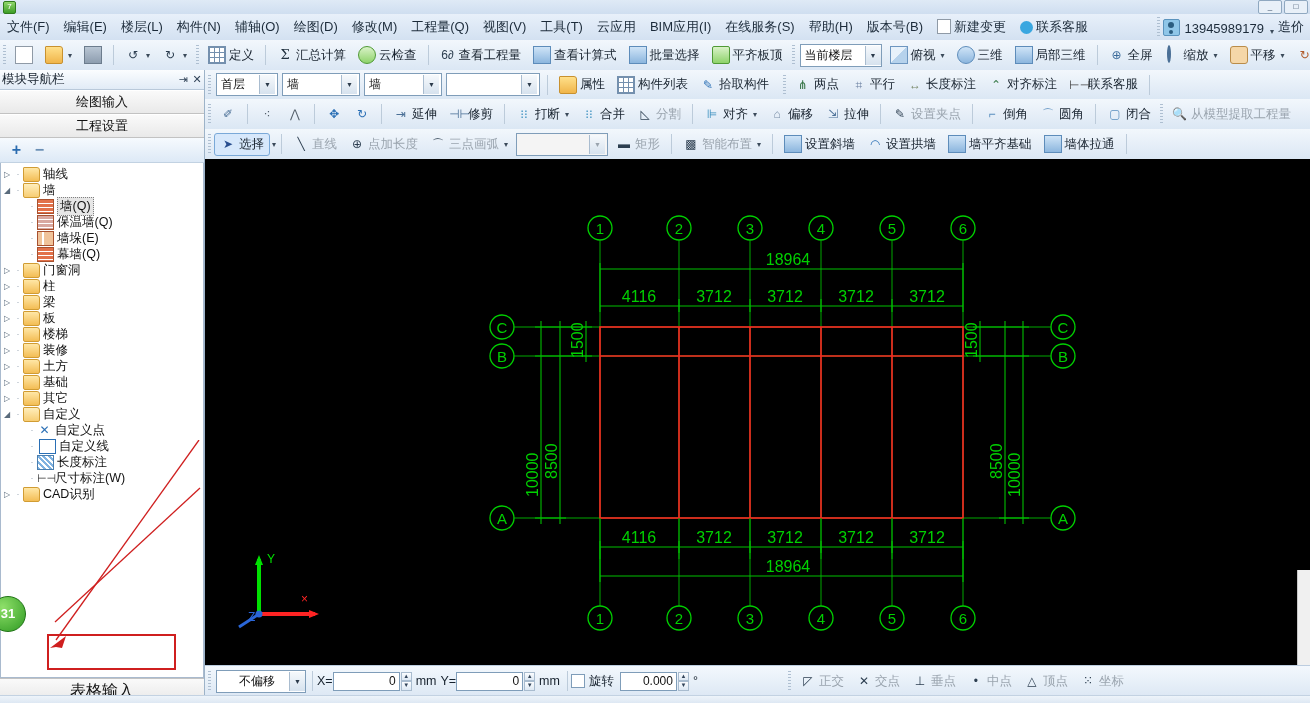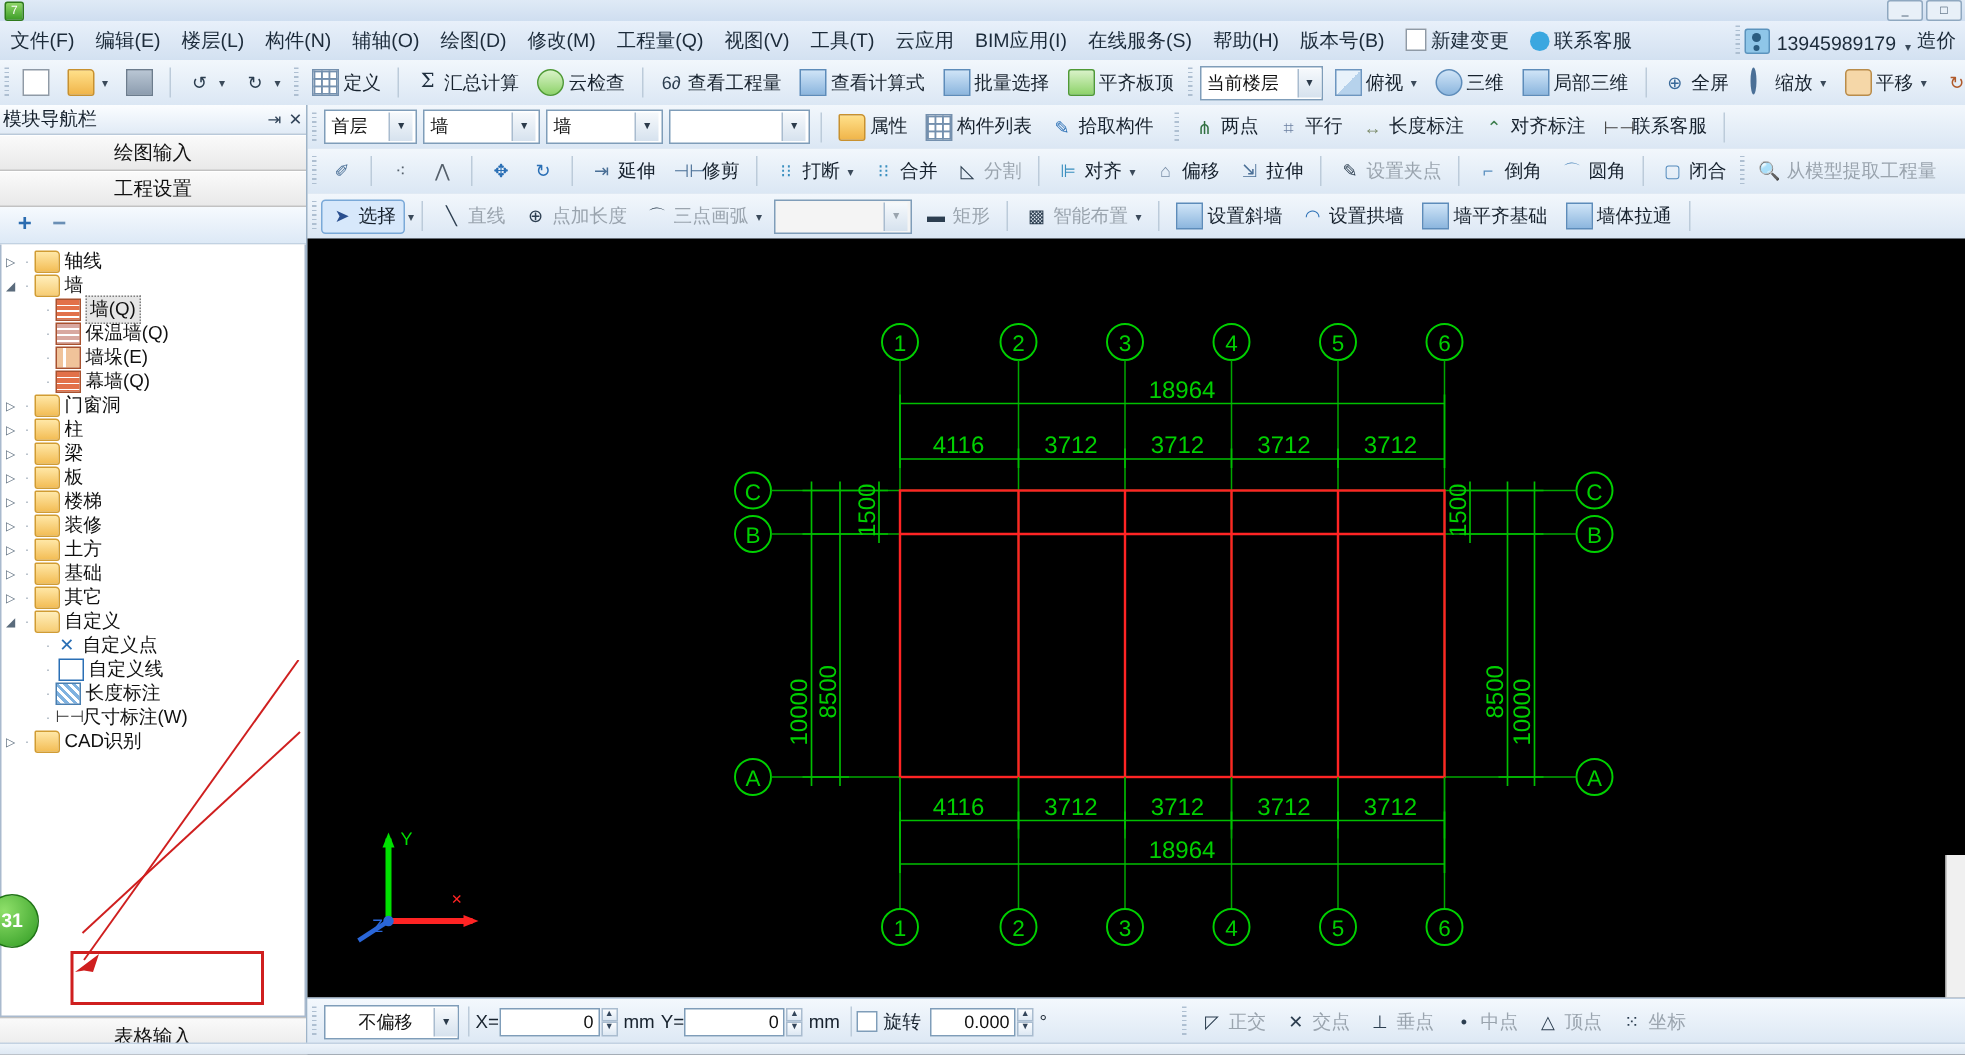--- a/index.html
+++ b/index.html
@@ -134,21 +134,21 @@
   .brick2{background:
      repeating-linear-gradient(to bottom,#d8a8a0 0 3px,#fff 3px 4px);
      border:1px solid #a8512f;}
   .pier{background:linear-gradient(90deg,#f0c39a 0 4px,#fff 4px 6px,#f0c39a 6px 11px);border:1px solid #a8512f;}
   .xpt{color:#2a6fb5;font-size:12px;line-height:13px;text-align:center;}
   .sqb{border:1px solid #2a6fb5;background:#fff;width:11px;height:11px;margin:1px 2px;}
   .hatch{background:repeating-linear-gradient(45deg,#7fb2e0 0 2px,#fff 2px 4px);border:1px solid #4a7fb0;}
   .dimi{color:#333;font-size:11px;line-height:13px;text-align:center;}
   .lp-bottom{border-top:1px solid #c2c2c2;}
   .lp-bbtn{
-    height:23px;line-height:23px;text-align:center;font-size:13px;color:#111;
+    height:23px;line-height:23px;text-align:center;font-size:16px;color:#111;
     background:linear-gradient(to bottom,#fafafa,#e8e8e8);
     border-bottom:1px solid #c2c2c2;position:relative;
   }
   .redbox{
     position:absolute;left:47px;top:634px;width:125px;height:32px;
     border:2px solid #cf1f1f;pointer-events:none;
   }
   .greenbadge{
     position:absolute;left:-10px;top:596px;width:34px;height:34px;border-radius:50%;
     background:radial-gradient(circle at 35% 30%,#8fe06a,#2f9a22);

